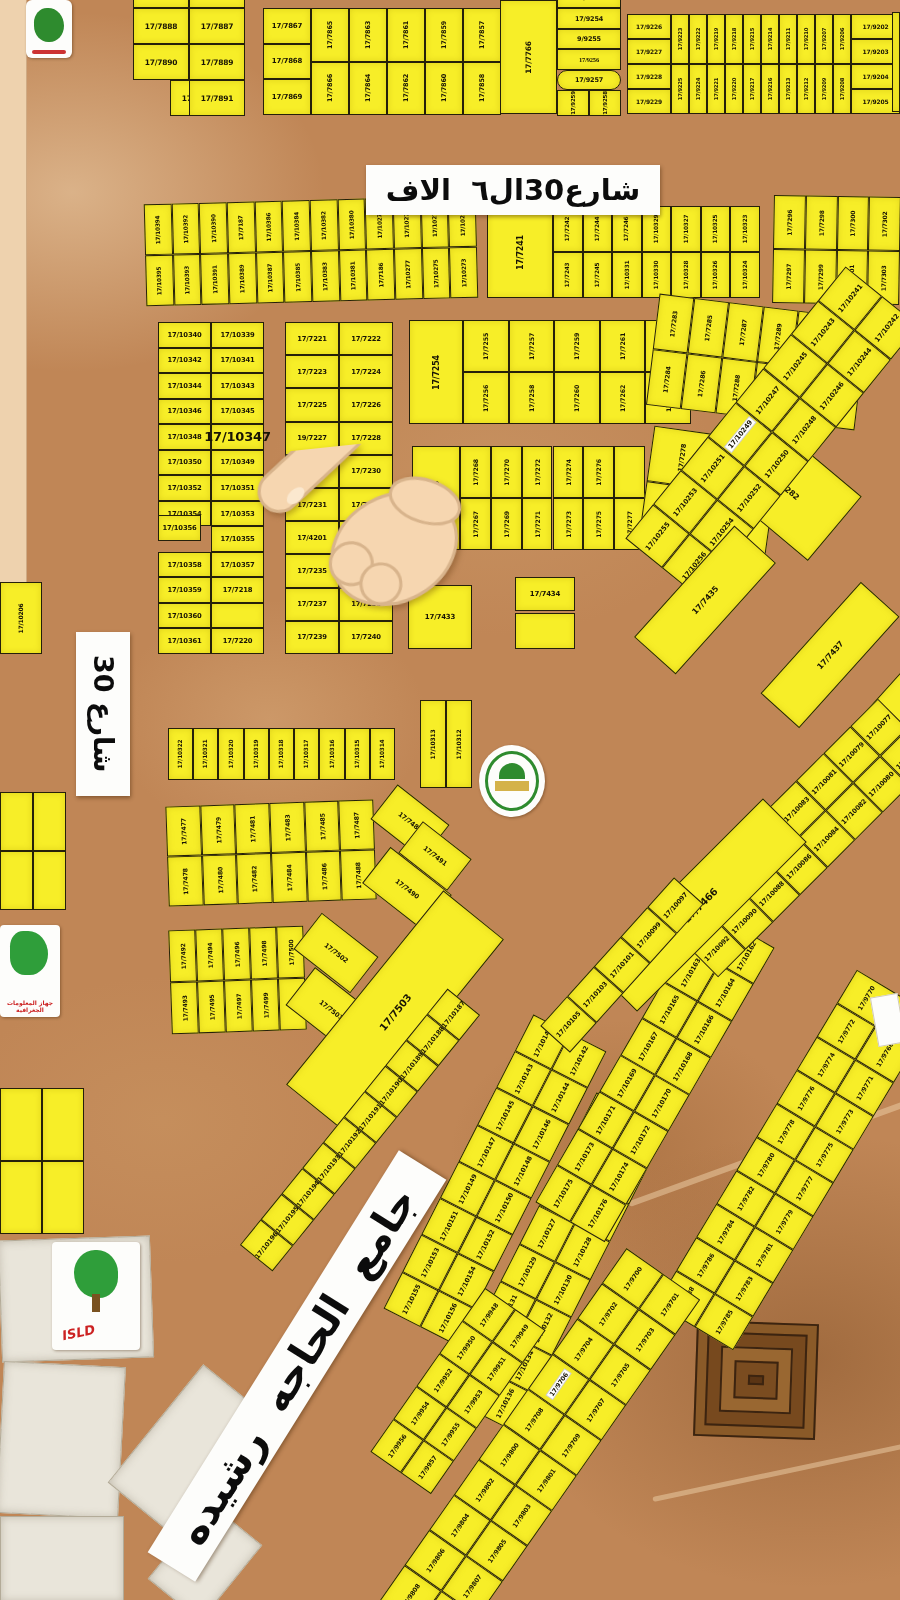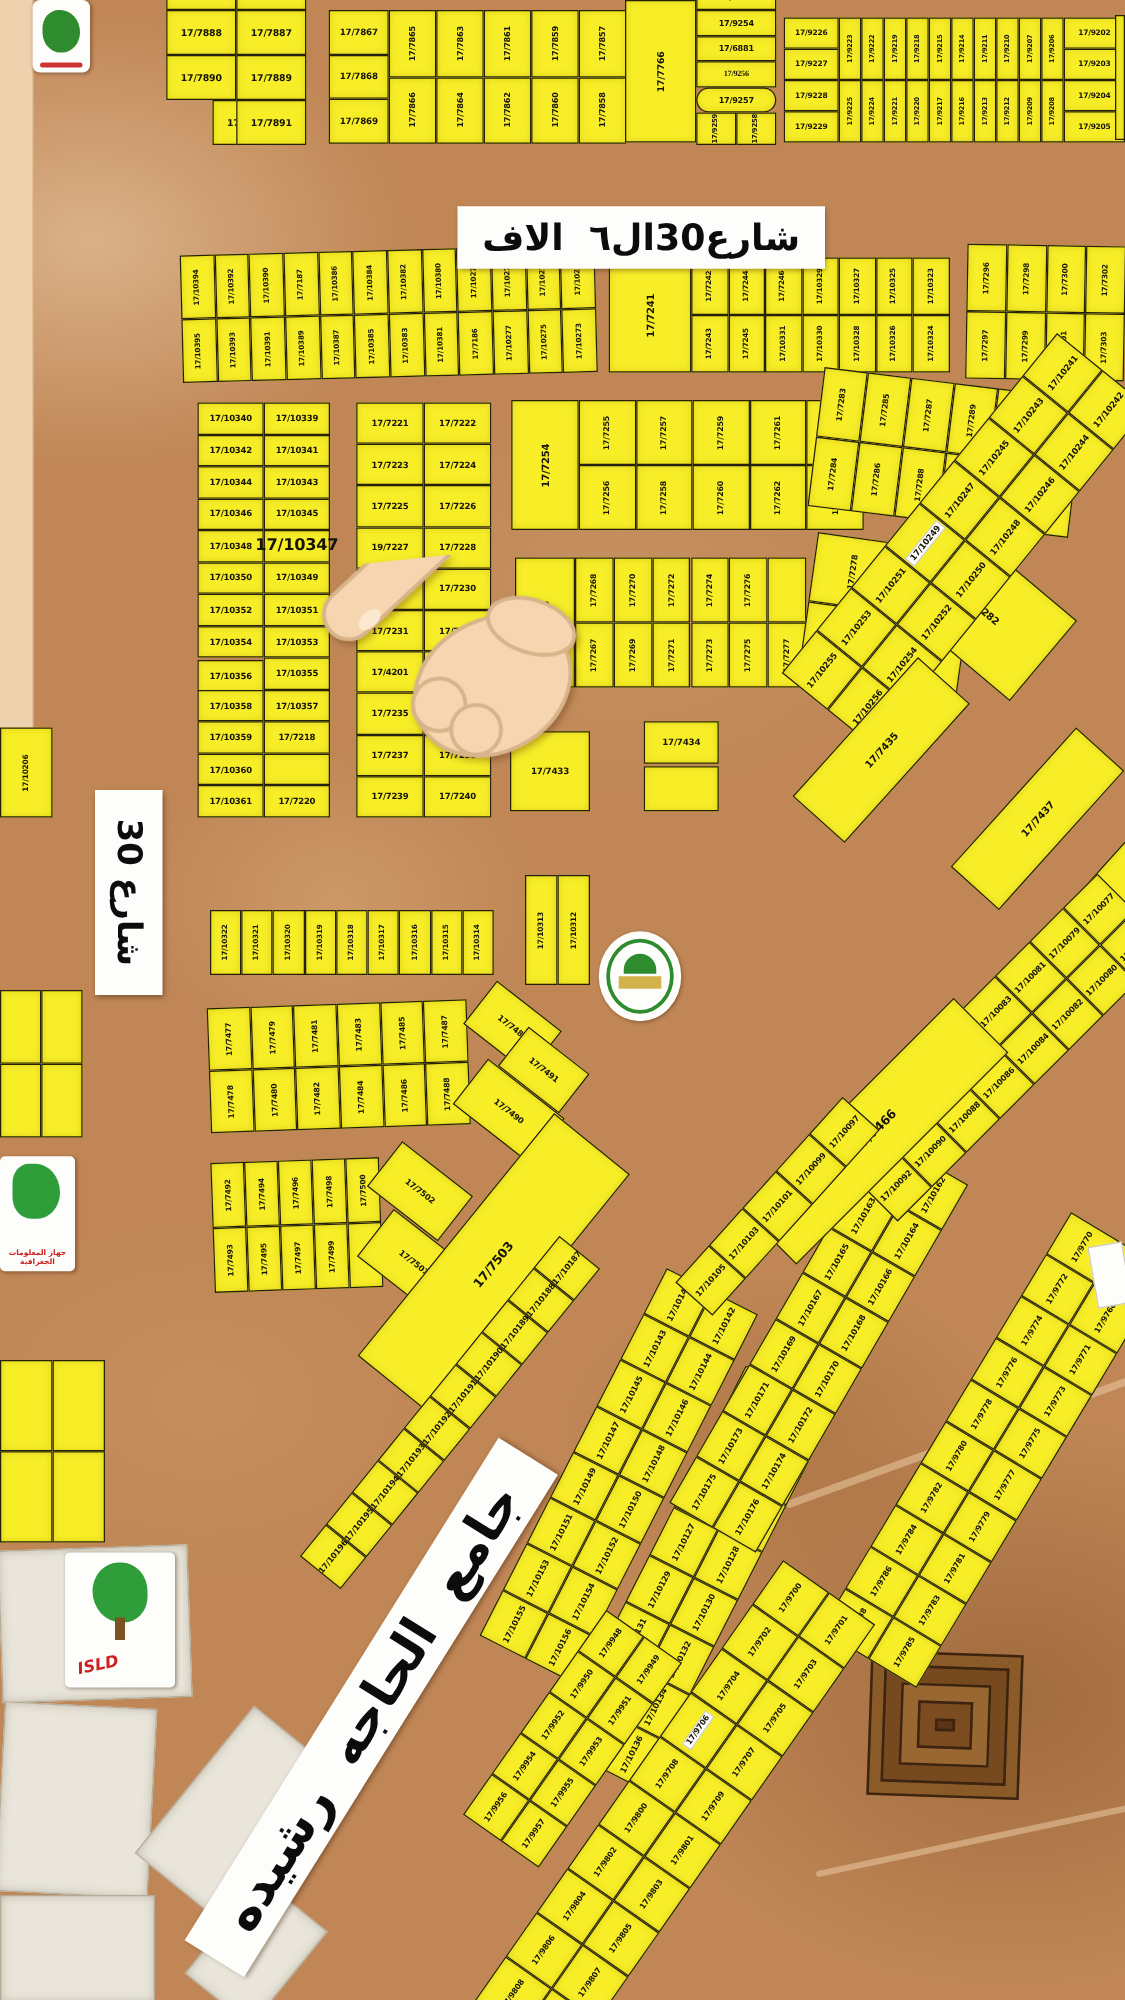--- a/index.html
+++ b/index.html
@@ -193,21 +193,21 @@
       </div>
     </div>
     <div class="block" style="left: 557px; top: -12px; width: 64px; height: 102px;">
       <div class="cell" style="left: 0px; top: 0px; width: 64px; height: 20.4px;">
         <span style="font-size: 6.5px;">17/9253</span>
       </div>
       <div class="cell" style="left: 0px; top: 20.4px; width: 64px; height: 20.4px;">
         <span style="font-size: 6.5px;">17/9254</span>
       </div>
       <div class="cell" style="left: 0px; top: 40.8px; width: 64px; height: 20.4px;">
-        <span style="font-size: 6.5px;">17/6881</span>
+        <span style="font-size: 6.5px;">9/9255</span>
       </div>
       <div class="cell" style="left: 0px; top: 61.2px; width: 64px; height: 20.4px;">
         <span style="font-size: 6.5px; font-family: Liberation Serif, serif;">17/9256</span>
       </div>
       <div class="cell" style="left: 0px; top: 81.6px; width: 64px; height: 20.4px; border-radius: 10px;">
         <span style="font-size: 6.5px;">17/9257</span>
       </div>
     </div>
     <div class="block" style="left: 557px; top: 90px; width: 64px; height: 26px;">
       <div class="cell v" style="left: 0px; top: 0px; width: 32px; height: 26px;">
@@ -501,21 +501,21 @@
       </div>
       <div class="cell" style="left: 53px; top: 153.231px; width: 53px; height: 25.5385px;">
         <span style="font-size: 6.8px;">17/10351</span>
       </div>
       <div class="cell" style="left: 0px; top: 178.769px; width: 53px; height: 25.5385px;">
         <span style="font-size: 6.8px;">17/10354</span>
       </div>
       <div class="cell" style="left: 53px; top: 178.769px; width: 53px; height: 25.5385px;">
         <span style="font-size: 6.8px;">17/10353</span>
       </div>
-      <div class="cell" style="left: 0px; top: 206px; width: 53px; height: 25.5385px;">
+      <div class="cell" style="left: 0px; top: 193px; width: 43px; height: 25.5385px;">
         <span style="font-size: 6.8px;">17/10356</span>
       </div>
       <div class="cell" style="left: 53px; top: 204.308px; width: 53px; height: 25.5385px;">
         <span style="font-size: 6.8px;">17/10355</span>
       </div>
       <div class="cell" style="left: 0px; top: 229.846px; width: 53px; height: 25.5385px;">
         <span style="font-size: 6.8px;">17/10358</span>
       </div>
       <div class="cell" style="left: 53px; top: 229.846px; width: 53px; height: 25.5385px;">
         <span style="font-size: 6.8px;">17/10357</span>

